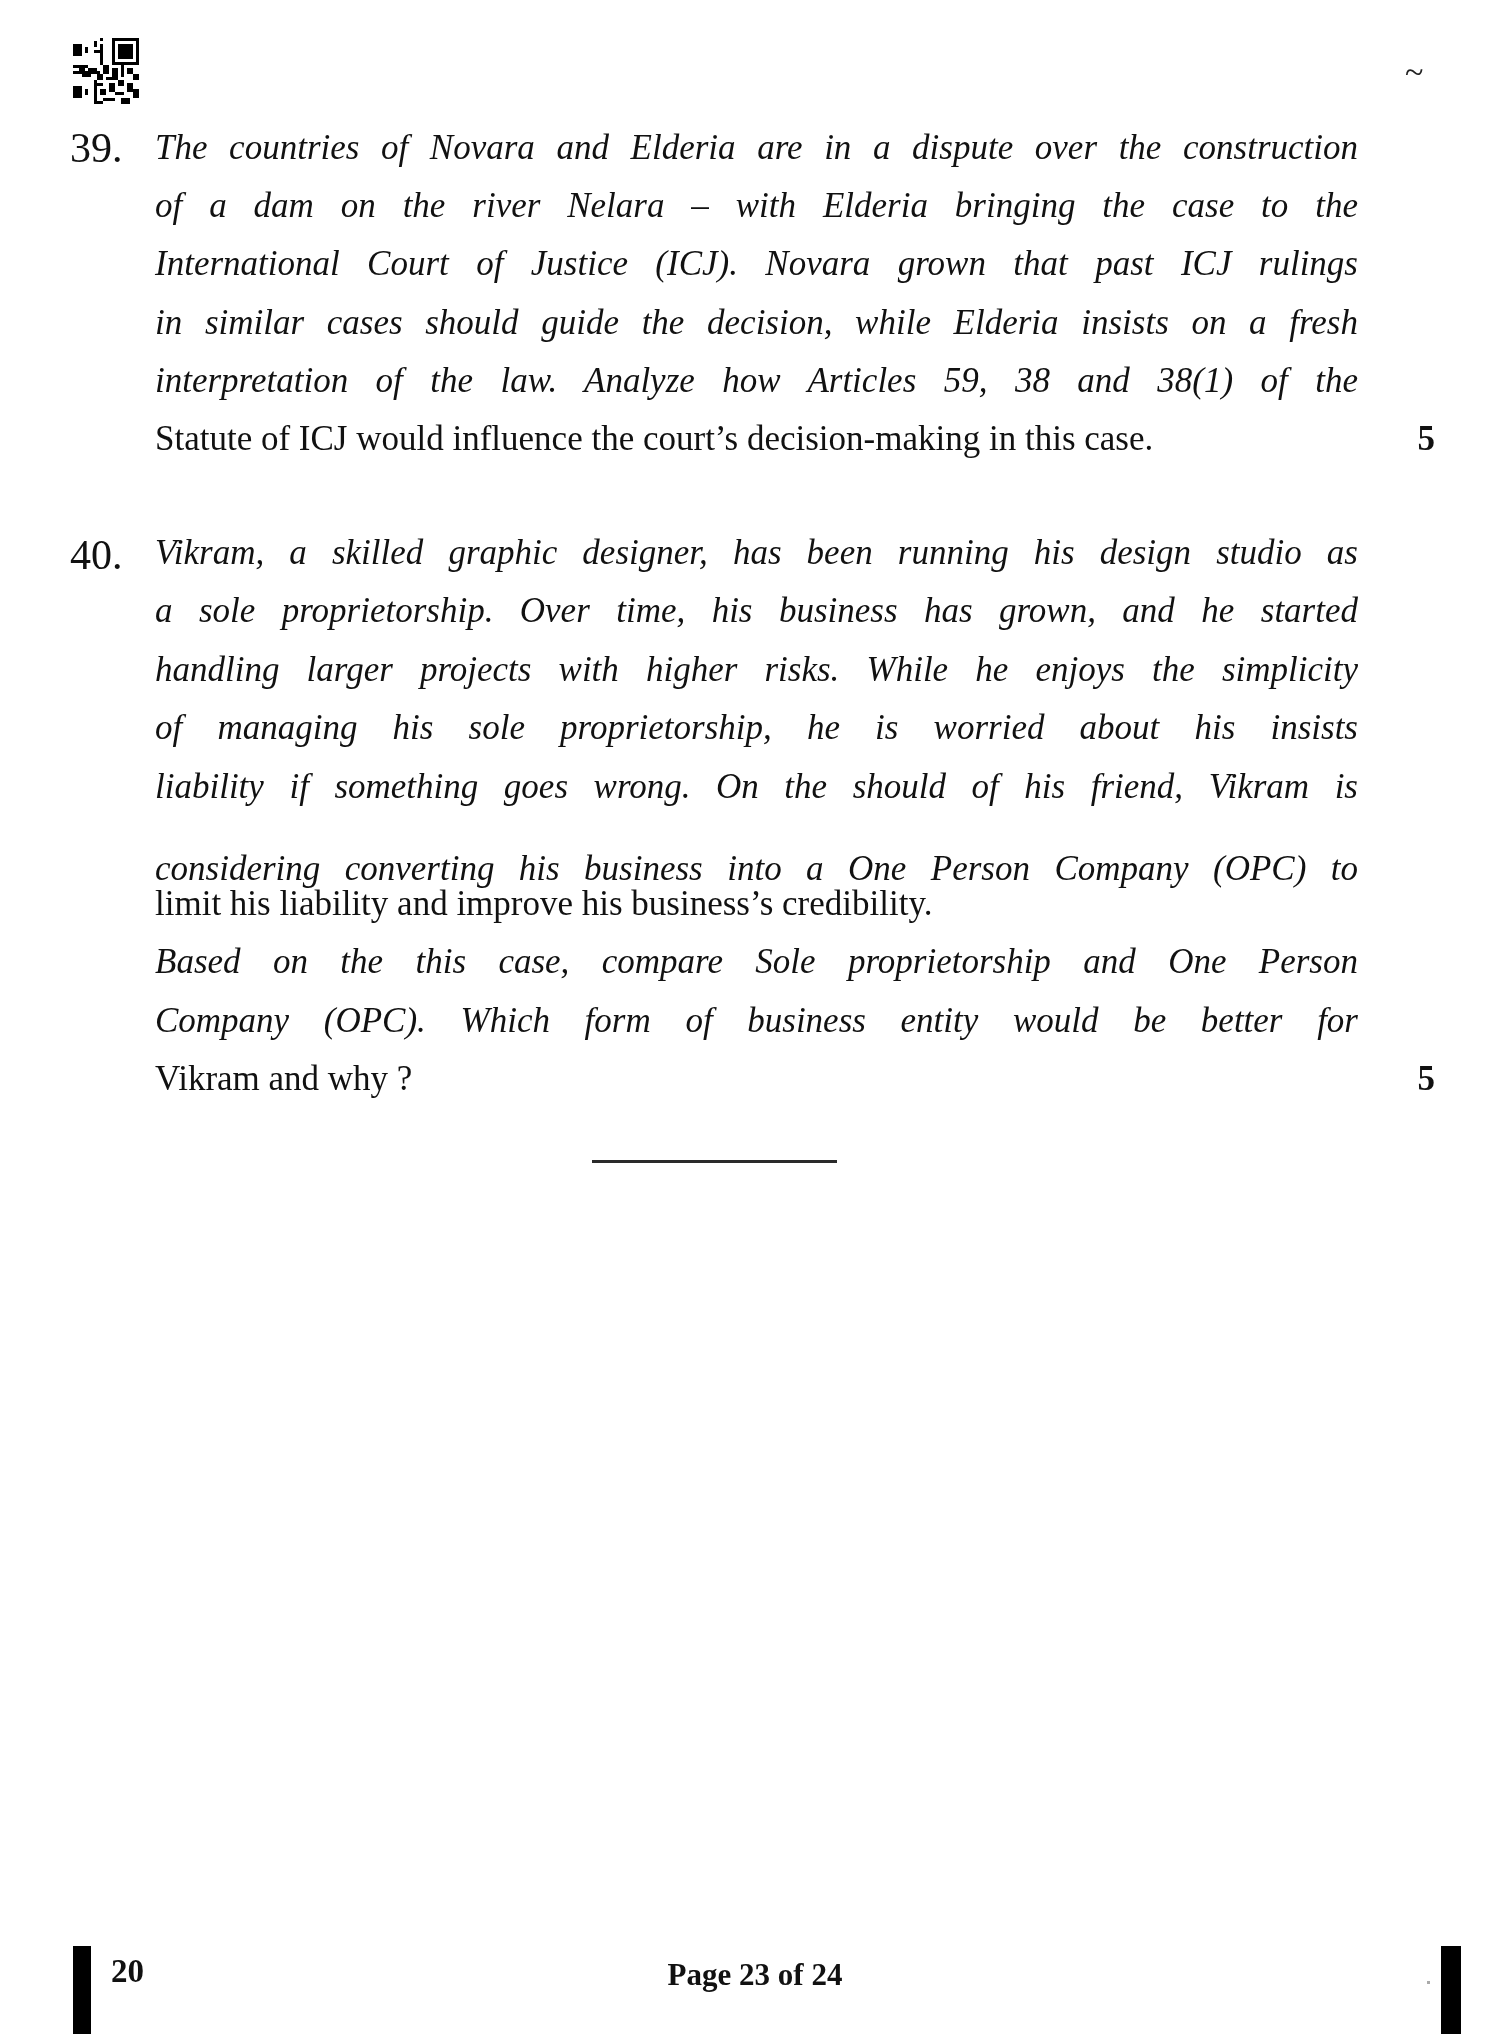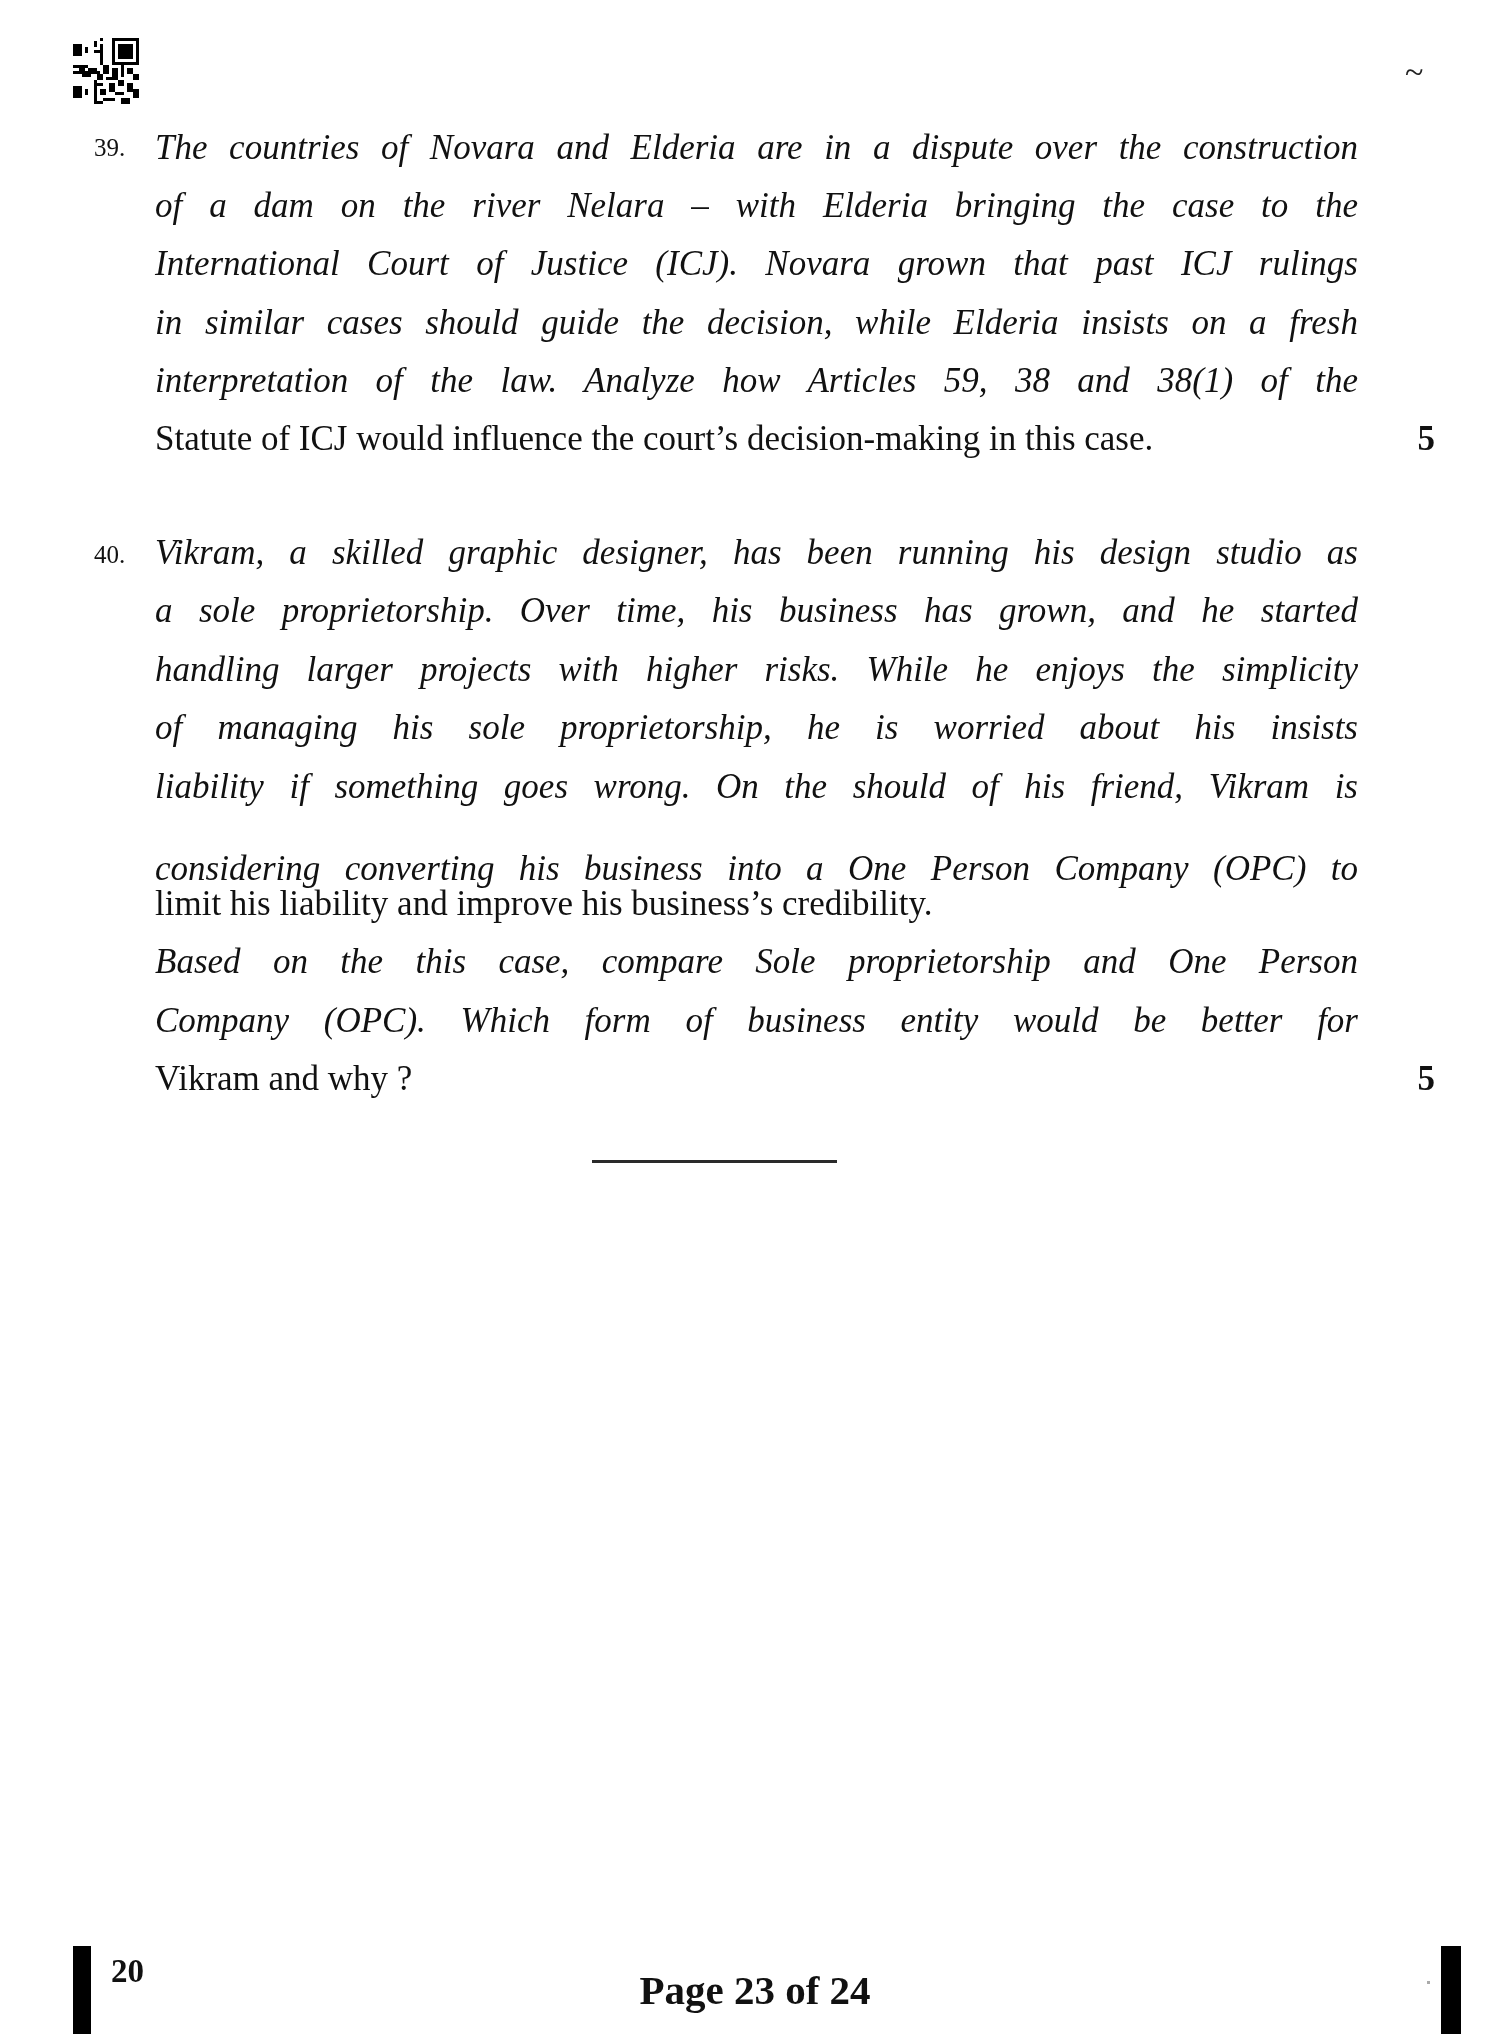--- a/index.html
+++ b/index.html
@@ -1,31 +1,31 @@
 <!DOCTYPE html>
 <html><head>
 <meta charset="utf-8">
 <style>
   html, body { margin: 0; padding: 0; background: #ffffff; }
   body { width: 1505px; height: 2034px; position: relative; overflow: hidden;
          font-family: "Liberation Serif", "DejaVu Serif", serif; color: #111111; }
   .abs { position: absolute; }
   .qr { left: 73px; top: 38px; width: 66px; height: 66px; }
   .tilde { left: 1405px; top: 52px; font-size: 34px; line-height: 40px; color: #222; }
-  .qnum { left: 70px; width: 80px; font-size: 25px; line-height: 58px; height: 58px; white-space: nowrap; margin-left: 24px; }
+  .qnum { left: 70px; width: 80px; font-size: 42px; line-height: 58px; height: 58px; white-space: nowrap; }
   .line { left: 155px; width: 1203px; font-size: 35px; line-height: 58px; height: 58px;
           white-space: nowrap; overflow: visible; }
   .line.j { text-align: justify; text-align-last: justify; white-space: normal; font-style: italic; }
   .marks { left: 1395px; width: 40px; text-align: right; font-size: 35px; line-height: 58px; height: 58px; font-weight: bold; }
   .separator { left: 592px; top: 1160px; width: 245px; height: 3px; background: #2a2a2a; }
   .bar { top: 1946px; height: 88px; background: #000; }
   .bar-left { left: 73px; width: 18px; }
   .bar-right { left: 1441px; width: 20px; }
   .footer-num { left: 111px; top: 1951px; font-size: 33px; line-height: 40px; font-weight: bold; }
-  .footer-page { left: 600px; width: 310px; top: 1955px; text-align: center; font-size: 41px; line-height: 40px; font-weight: bold; margin-top: 15px; }
+  .footer-page { left: 600px; width: 310px; top: 1955px; text-align: center; font-size: 31px; line-height: 40px; font-weight: bold; }
   .speck { left: 1427px; top: 1981px; width: 3px; height: 3px; background: #aaa; }
 </style>
 </head>
 <body>
 
 <svg class="abs qr" viewBox="0 0 22 22" shape-rendering="crispEdges">
   <rect x="0" y="0" width="22" height="22" fill="#fff"></rect>
 
   <rect x="0" y="2" width="3" height="4" fill="#000"></rect>
   <rect x="4" y="3" width="1" height="2" fill="#000"></rect>

